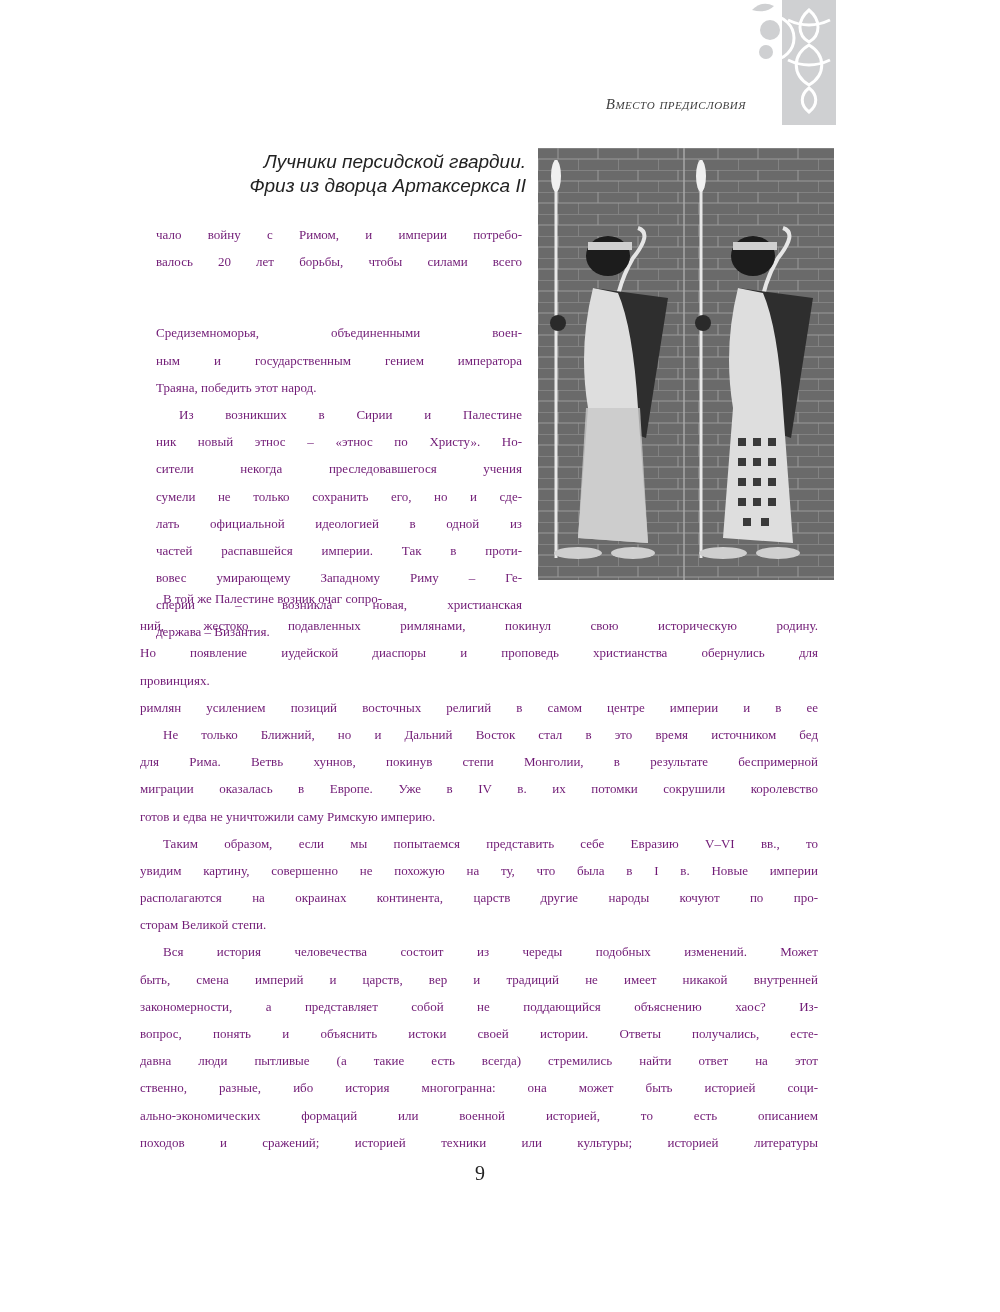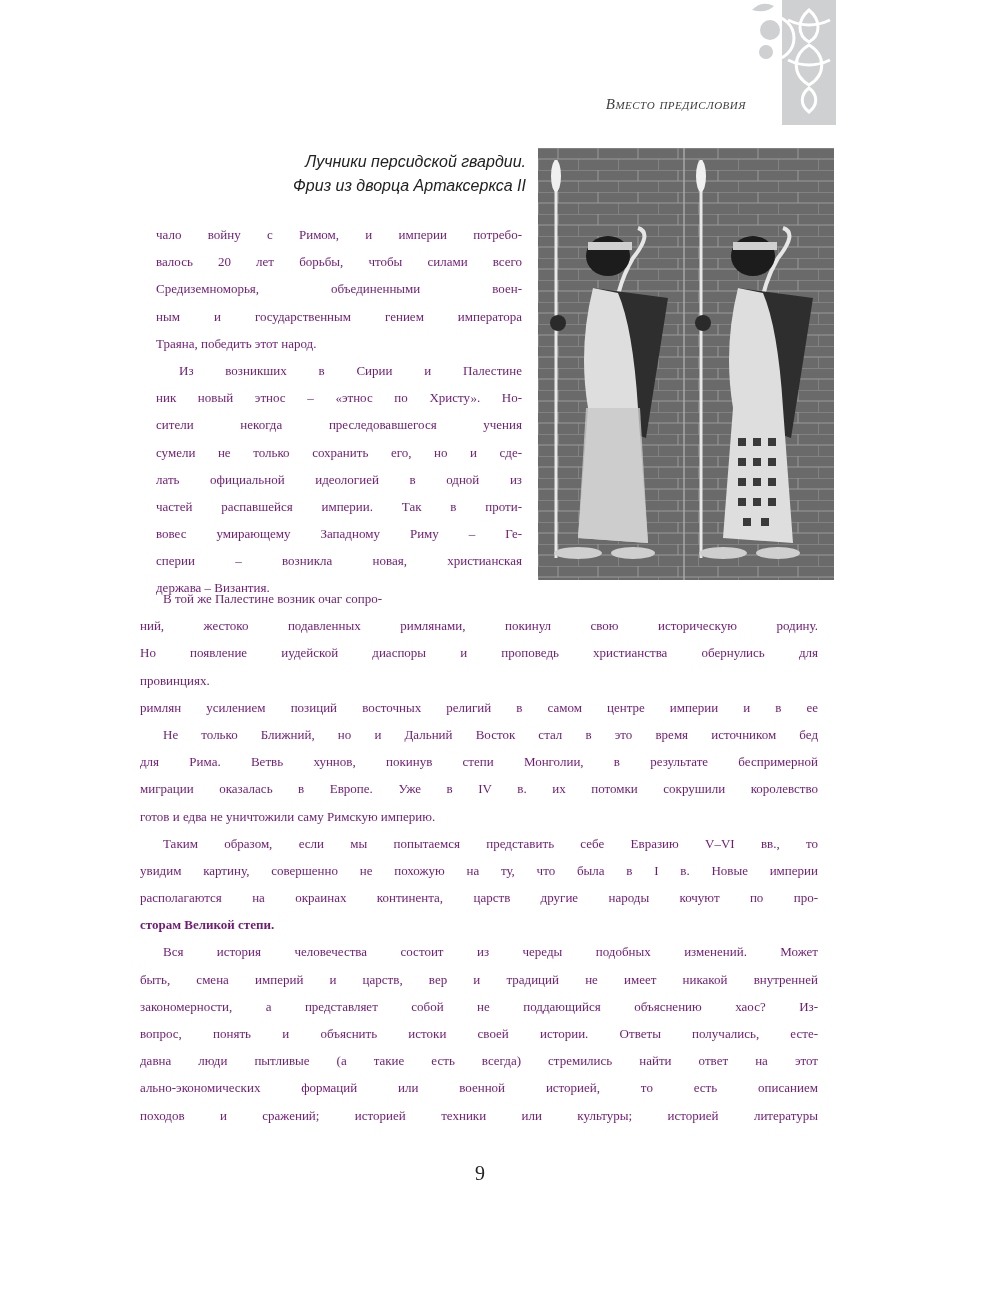--- a/index.html
+++ b/index.html
@@ -6,21 +6,21 @@
   body { width: 1000px; height: 1312px; position: relative; overflow: hidden;
          font-family: "Liberation Serif", "DejaVu Serif", serif; color: #2a2a2a; }
 
   .ornament { position: absolute; left: 752px; top: 0; width: 84px; height: 125px; }
   .running-head { position: absolute; left: 596px; top: 96px; width: 150px; text-align: right;
                   font-family: "Liberation Serif", serif; font-style: italic; font-size: 15px;
                   letter-spacing: 0.5px; color: #404040; font-variant: small-caps; }
 
   .caption { position: absolute; left: 240px; top: 150px; width: 286px; text-align: right;
              font-family: "Liberation Sans", "DejaVu Sans", sans-serif; font-style: italic;
-             font-size: 16px; line-height: 24px; color: #222; }
+             font-size: 19px; line-height: 24px; color: #222; }
 
   .figure { position: absolute; left: 538px; top: 148px; width: 296px; height: 432px;
             background: #6e6e6e; overflow: hidden; }
 
   .text { position: absolute; font-size: 13px; line-height: 27.2px; color: #701a75; }
   .col-narrow { left: 156px; top: 221px; width: 366px; }
   .col-wide   { left: 140px; top: 585px; width: 678px; }
   .line { display: block; white-space: nowrap; text-align: justify; text-align-last: justify; height: 27.2px; overflow: visible; }
   .line.last { text-align-last: left; }
   .page-number { position: absolute; left: 470px; top: 1162px; width: 20px; text-align: center;
@@ -107,21 +107,21 @@
       <circle cx="20" cy="175" r="8" fill="#2a2a2a"></circle>
       <ellipse cx="40" cy="405" rx="24" ry="6" fill="#cfcfcf"></ellipse>
       <ellipse cx="95" cy="405" rx="22" ry="6" fill="#cfcfcf"></ellipse>
     </g>
   </svg>
 </div>
 
 <div class="text col-narrow">
   <span class="line" style="white-space: normal;">чало войну с Римом, и империи потребо-</span>
   <span class="line" style="white-space: normal;">валось 20 лет борьбы, чтобы силами всего</span>
-  <span class="line" style="white-space: normal;">Средиземноморья, объединенными воен-</span>
+  <span class="line" style="white-space: normal; margin-top: 44px;">Средиземноморья, объединенными воен-</span>
   <span class="line" style="white-space: normal;">ным и государственным гением императора</span>
   <span class="line last" style="white-space: normal;">Траяна, победить этот народ.</span>
   <span class="line" style="padding-left: 23px; white-space: normal;">Из возникших в Сирии и Палестине</span>
   <span class="line" style="white-space: normal;">ник новый этнос – «этнос по Христу». Но-</span>
   <span class="line" style="white-space: normal;">сители некогда преследовавшегося учения</span>
   <span class="line" style="white-space: normal;">сумели не только сохранить его, но и сде-</span>
   <span class="line" style="white-space: normal;">лать официальной идеологией в одной из</span>
   <span class="line" style="white-space: normal;">частей распавшейся империи. Так в проти-</span>
   <span class="line" style="white-space: normal;">вовес умирающему Западному Риму – Ге-</span>
   <span class="line" style="white-space: normal;">сперии – возникла новая, христианская</span>
@@ -134,23 +134,24 @@
   <span class="line" style="white-space: normal;">Но появление иудейской диаспоры и проповедь христианства обернулись для</span>
   <span class="line last" style="white-space: normal;">провинциях.</span>
   <span class="line" style="white-space: normal;">римлян усилением позиций восточных религий в самом центре империи и в ее</span>
   <span class="line" style="padding-left: 23px; white-space: normal;">Не только Ближний, но и Дальний Восток стал в это время источником бед</span>
   <span class="line" style="white-space: normal;">для Рима. Ветвь хуннов, покинув степи Монголии, в результате беспримерной</span>
   <span class="line" style="white-space: normal;">миграции оказалась в Европе. Уже в IV в. их потомки сокрушили королевство</span>
   <span class="line last" style="white-space: normal;">готов и едва не уничтожили саму Римскую империю.</span>
   <span class="line" style="padding-left: 23px; white-space: normal;">Таким образом, если мы попытаемся представить себе Евразию V–VI вв., то</span>
   <span class="line" style="white-space: normal;">увидим картину, совершенно не похожую на ту, что была в I в. Новые империи</span>
   <span class="line" style="white-space: normal;">располагаются на окраинах континента, царств другие народы кочуют по про-</span>
-  <span class="line last" style="white-space: normal; font-weight: bold;">сторам Великой степи.</span>
+  <span class="line last" style="white-space: normal;">сторам Великой степи.</span>
   <span class="line" style="padding-left: 23px; white-space: normal;">Вся история человечества состоит из череды подобных изменений. Может</span>
   <span class="line" style="white-space: normal;">быть, смена империй и царств, вер и традиций не имеет никакой внутренней</span>
   <span class="line" style="white-space: normal;">закономерности, а представляет собой не поддающийся объяснению хаос? Из-</span>
   <span class="line" style="white-space: normal;">вопрос, понять и объяснить истоки своей истории. Ответы получались, есте-</span>
   <span class="line" style="white-space: normal;">давна люди пытливые (а такие есть всегда) стремились найти ответ на этот</span>
+  <span class="line" style="white-space: normal;">ственно, разные, ибо история многогранна: она может быть историей соци-</span>
   <span class="line" style="white-space: normal;">ально-экономических формаций или военной историей, то есть описанием</span>
   <span class="line" style="white-space: normal;">походов и сражений; историей техники или культуры; историей литературы</span>
 </div>
 
 <div class="page-number">9</div>
 
 </body></html>

